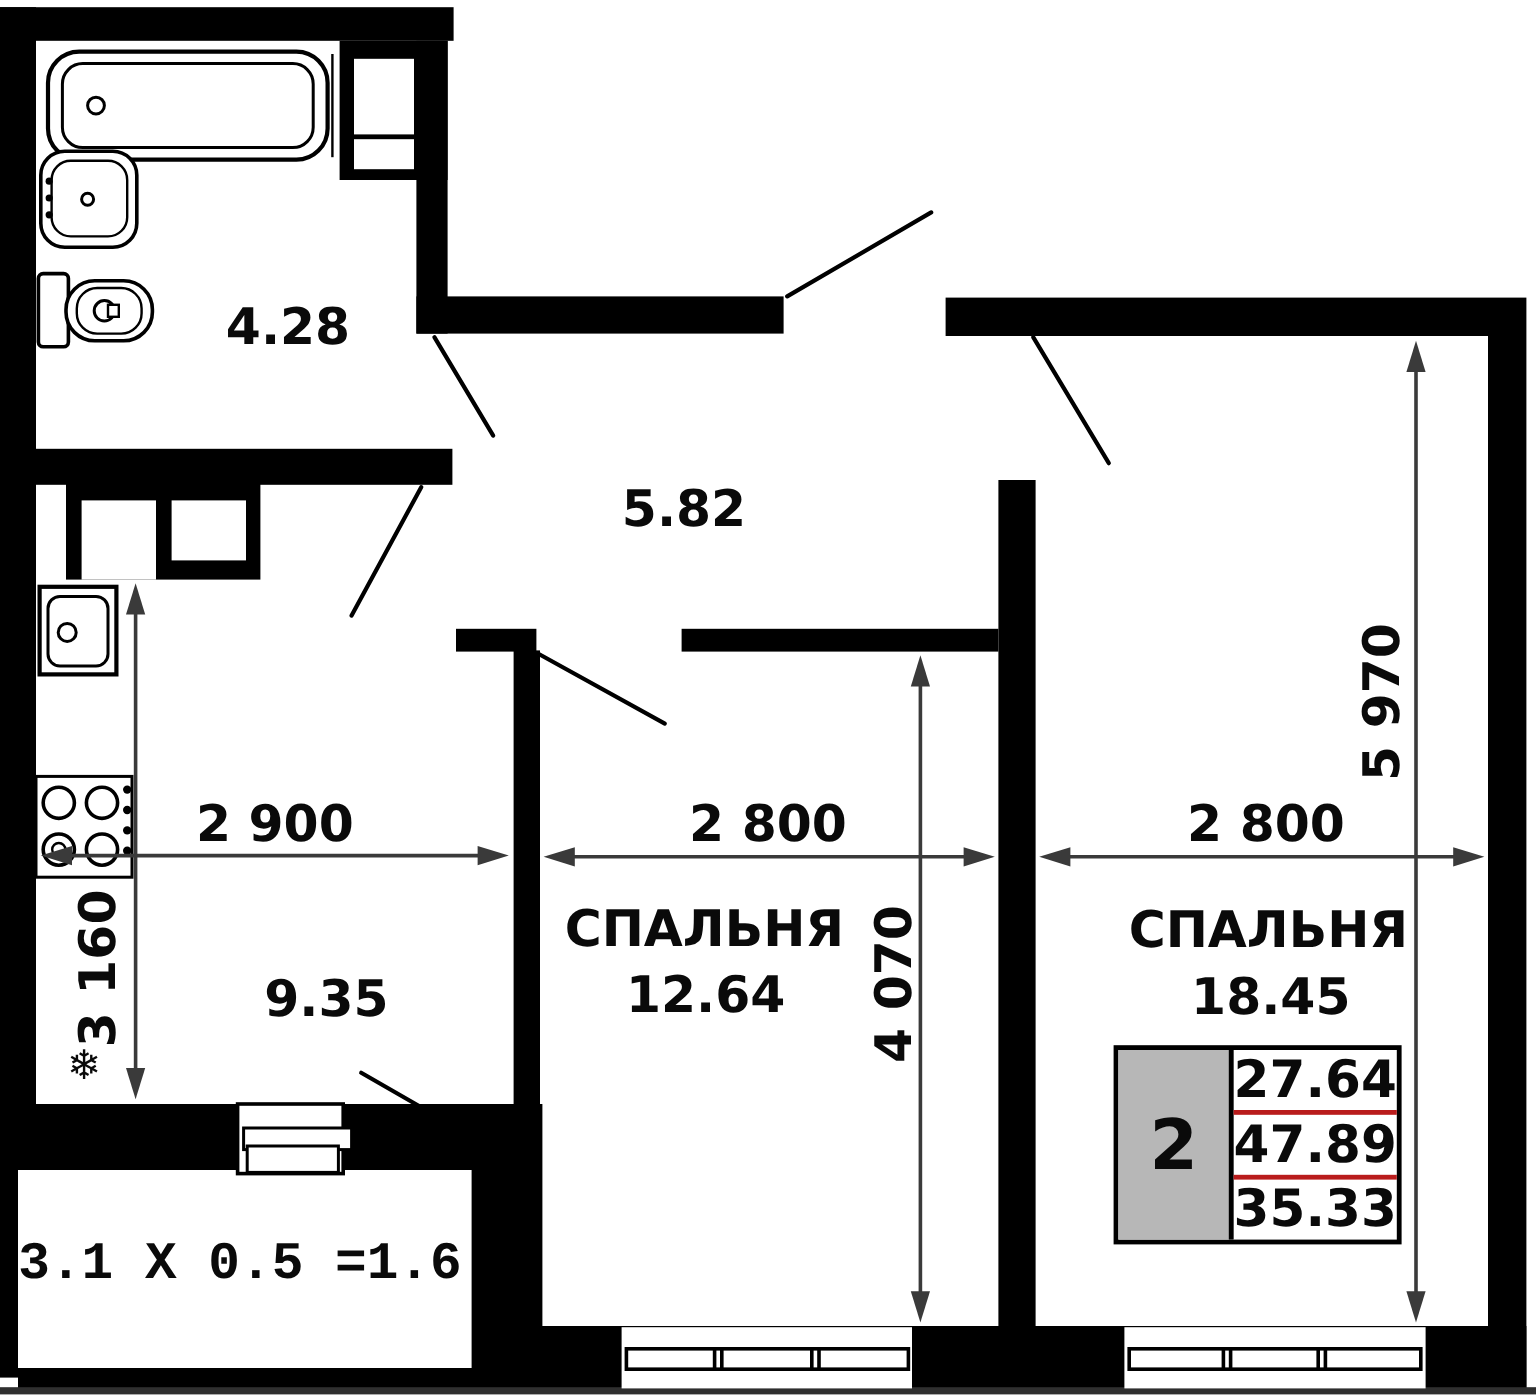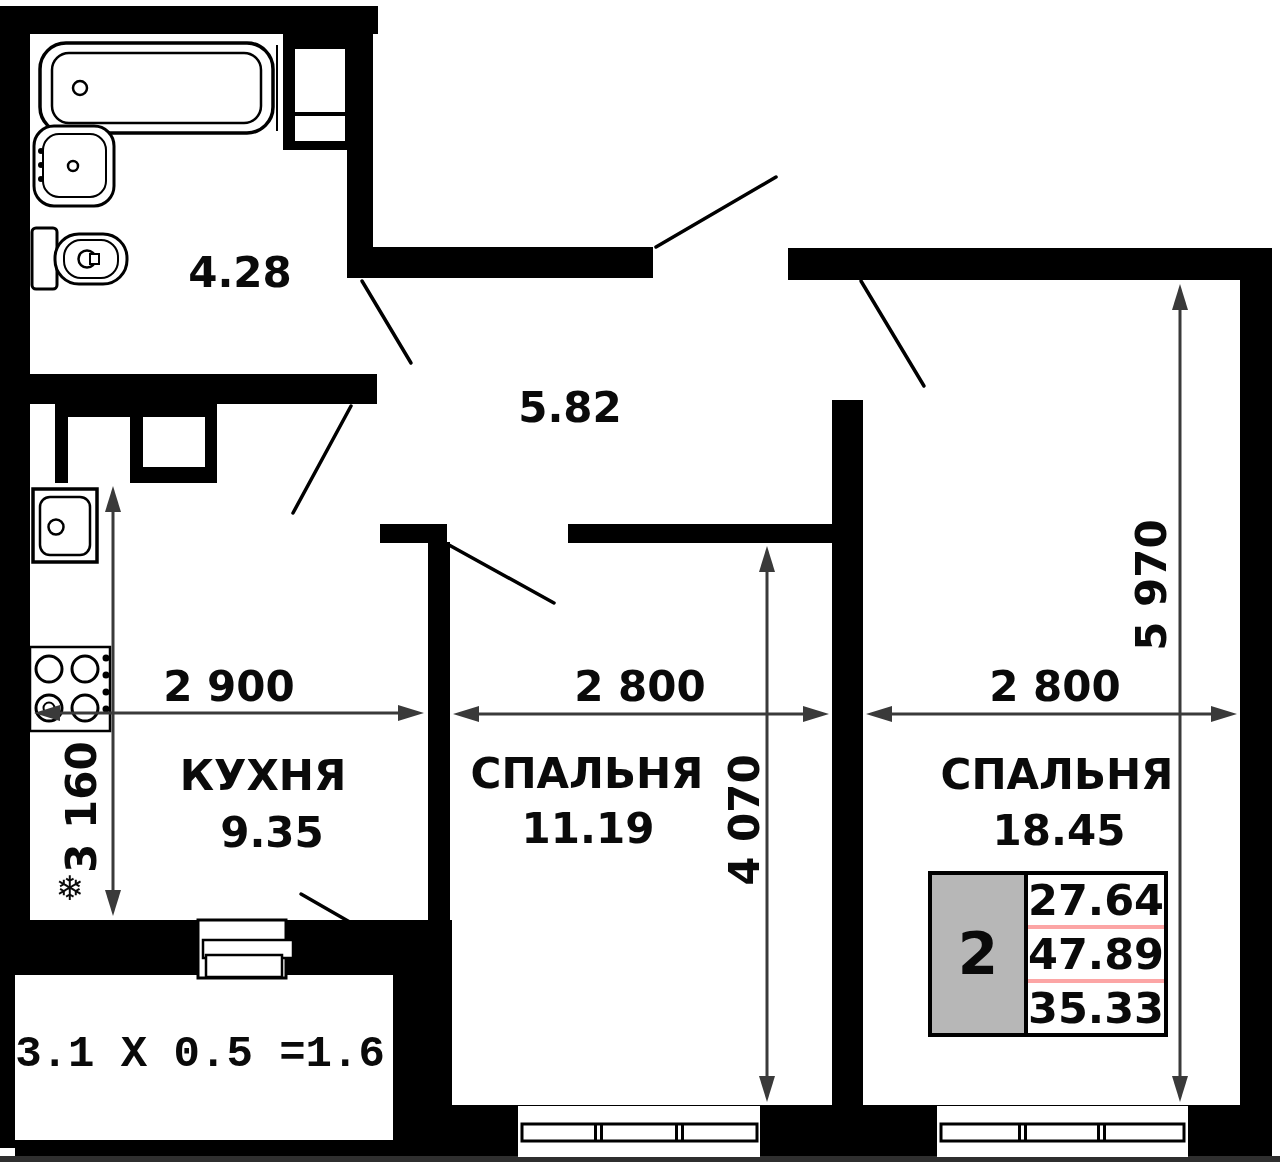--- a/index.html
+++ b/index.html
@@ -21,21 +21,21 @@
   }
   .ib-gray{
     position:absolute;left:0;top:0;bottom:0;width:96px;background:#b7b7b7;
     border-right:4px solid #000;box-sizing:border-box;
     display:flex;align-items:center;justify-content:center;
     font-size:58px;font-weight:bold;
   }
   .ib-rows{position:absolute;left:96px;right:0;top:0;bottom:0;display:flex;flex-direction:column;}
   .ib-row{
     flex:1;display:flex;align-items:center;justify-content:center;
-    font-size:43px;font-weight:bold;border-bottom:4px solid #fca5a5;box-sizing:border-box;
+    font-size:43px;font-weight:bold;border-bottom:4px solid #b91c1c;box-sizing:border-box;
   }
   .ib-row:last-child{border-bottom:none;}
   .watermark{
     position:absolute;left:930px;top:958px;width:245px;height:100px;
     color:#b5b5b5;opacity:.45;pointer-events:none;display:flex;align-items:center;gap:8px;
   }
   .wm-text{font-size:54px;font-weight:bold;line-height:1;letter-spacing:2px;}
 </style>
 </head>
 <body>
@@ -173,27 +173,26 @@
       <polygon points="767,546 759,572 775,572" stroke="none"></polygon>
       <polygon points="767,1102 759,1076 775,1076" stroke="none"></polygon>
 
       <line x1="1180" y1="308" x2="1180" y2="1078"></line>
       <polygon points="1180,284 1172,310 1188,310" stroke="none"></polygon>
       <polygon points="1180,1102 1172,1076 1188,1076" stroke="none"></polygon>
     </g>
   </svg>
 
   <div class="lbl" style="left:240px;top:273px;">4.28</div>
-  <div class="lbl" style="left:570px;top:408px;">5.82</div>
-
-  <div class="lbl" style="left:263px;top:776px;">КУХНЯ</div>
+  <div class="lbl" style="left:570px;top:424px;">5.82</div>
+
   <div class="lbl" style="left:272px;top:833px;">9.35</div>
 
   <div class="lbl" style="left:587px;top:774px;">СПАЛЬНЯ</div>
-  <div class="lbl" style="left:588px;top:829px;">11.19</div>
+  <div class="lbl" style="left:588px;top:829px;">12.64</div>
 
   <div class="lbl" style="left:1057px;top:775px;">СПАЛЬНЯ</div>
   <div class="lbl" style="left:1059px;top:831px;">18.45</div>
 
   <div class="lbl" style="left:229px;top:687px;">2 900</div>
   <div class="lbl" style="left:640px;top:687px;">2 800</div>
   <div class="lbl" style="left:1055px;top:687px;">2 800</div>
 
   <div class="lbl rot" style="left:82px;top:807px;">3 160</div>
   <div class="lbl rot" style="left:745px;top:820px;">4 070</div>

